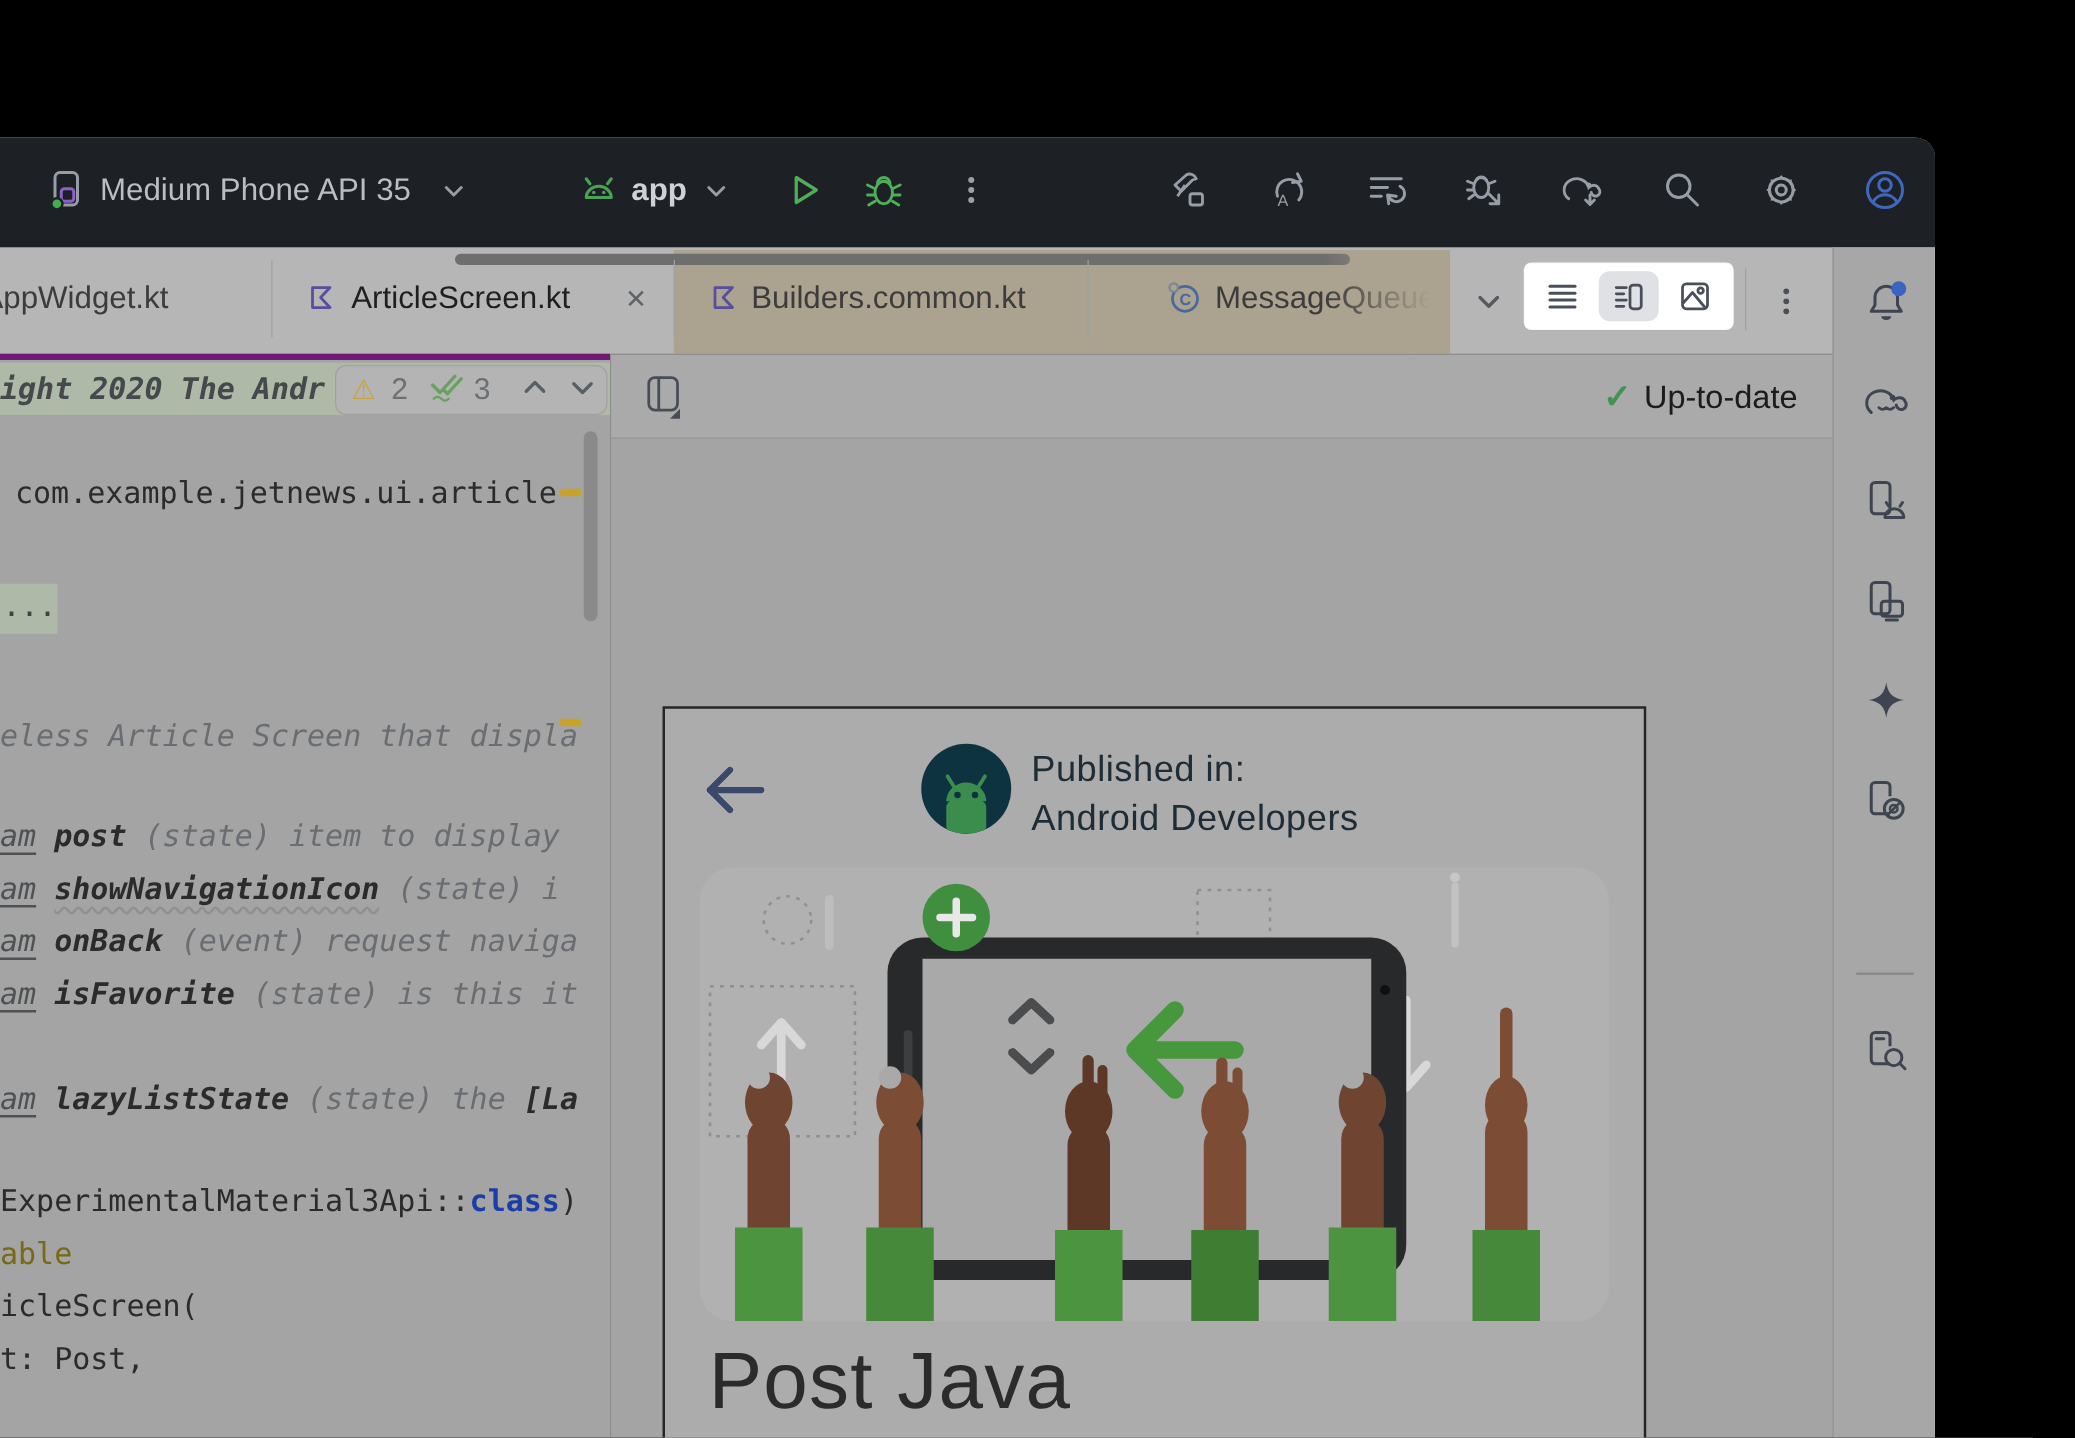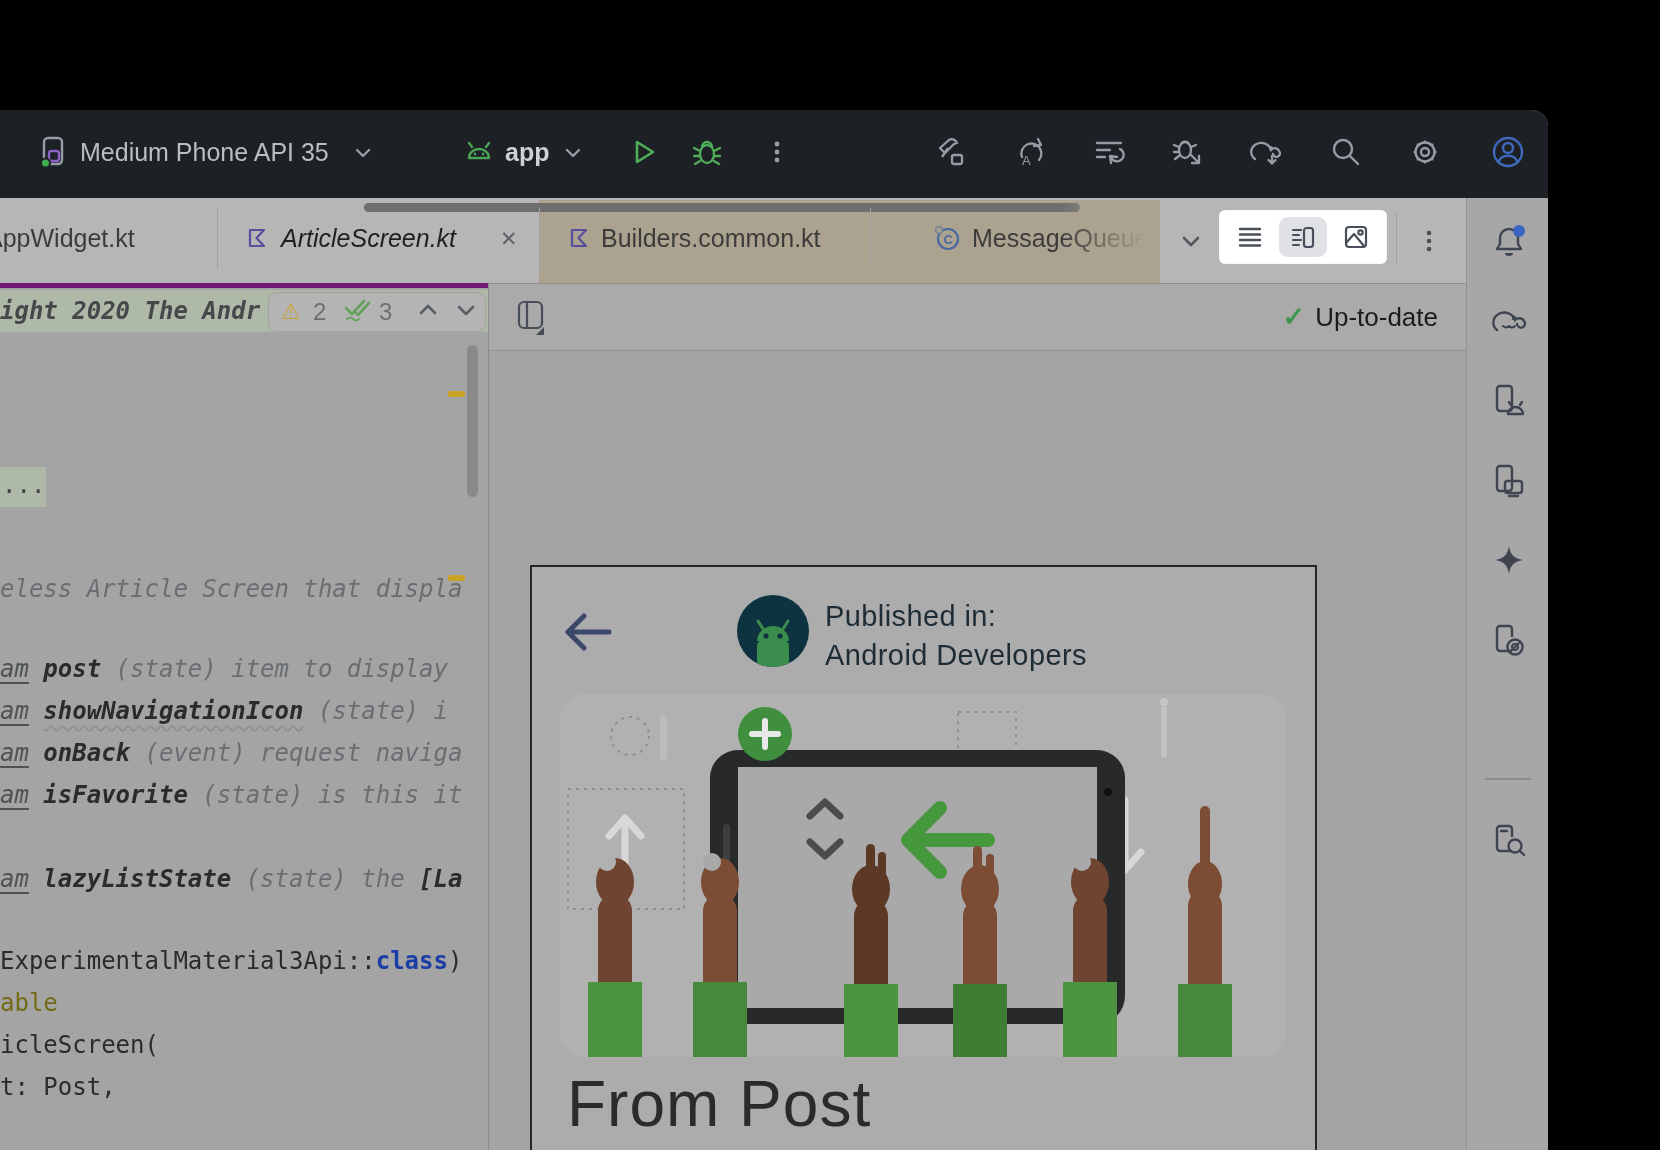--- a/index.html
+++ b/index.html
@@ -222,21 +222,21 @@
     <div id="tab-scrollbar"></div>
 
     <span class="tab-label" style="left:-14px;">AppWidget.kt</span>
     <div class="tab-sep" style="left:217px;"></div>
 
     <span class="kotlin-ico" style="left:246px;">
       <svg viewBox="0 0 22 22" fill="none">
           <path d="M4 3 H18 L10.5 11 L18 19 H4 Z" stroke="#584e9e" stroke-width="2.2" stroke-linejoin="round"></path>
         </svg>
     </span>
-    <span class="tab-label" style="left:281px; color:#1f1f1f;font-style:italic;">ArticleScreen.kt</span>
+    <span class="tab-label" style="left:281px; color:#1f1f1f;">ArticleScreen.kt</span>
     <span class="tab-label" style="left:500px; color:#5f6367; font-size:21px; top:29px;">✕</span>
     <div class="tab-sep" style="left:539px;"></div>
 
     <span class="kotlin-ico" style="left:568px;">
       <svg viewBox="0 0 22 22" fill="none">
           <path d="M4 3 H18 L10.5 11 L18 19 H4 Z" stroke="#584e9e" stroke-width="2.2" stroke-linejoin="round"></path>
         </svg>
     </span>
     <span class="tab-label" style="left:601px;">Builders.common.kt</span>
     <div class="tab-sep" style="left:870px;"></div>
@@ -314,20 +314,21 @@
             <path d="M6 16 L13 9 L20 16" stroke="#5a5f66" stroke-width="2.6" stroke-linecap="round" stroke-linejoin="round"></path>
           </svg>
       </span>
       <span class="iw" style="left:184px; top:4px;">
         <svg width="26" height="26" viewBox="0 0 26 26" fill="none">
             <path d="M6 10 L13 17 L20 10" stroke="#5a5f66" stroke-width="2.6" stroke-linecap="round" stroke-linejoin="round"></path>
           </svg>
       </span>
     </div>
 
+    <span class="ln" style="left:12px; top:90px;">com.example.jetnews.ui.article</span>
     <span class="ydash" style="left:448px; top:103px;"></span>
 
     <div id="fold-chip"></div>
     <span class="ln" style="left:2px; top:181px; color:#3f4245;">...</span>
 
     <span class="ln cm" style="left:0; top:285px;">eless Article Screen that displa</span>
     <span class="ydash" style="left:448px; top:287px;"></span>
 
     <div class="ln" style="left:0; top:365px;"><span class="tag">am</span><span> </span><span class="pname">post</span><span class="cm"> (state) item to display</span></div>
     <div class="ln" style="left:0; top:407px;"><span class="tag">am</span><span> </span><span class="pname pname-warn">showNavigationIcon</span><span class="cm"> (state) i</span></div>
@@ -437,21 +438,21 @@
             <rect x="503" y="288" width="54" height="75" fill="#4c9440"></rect>
 
             <rect x="628" y="195" width="34" height="115" rx="17" fill="#7d4c34"></rect>
             <ellipse cx="645" cy="190" rx="17" ry="23" fill="#7d4c34"></ellipse>
             <rect x="640" y="112" width="10" height="64" rx="5" fill="#7d4c34"></rect>
             <rect x="618" y="290" width="54" height="73" fill="#47893a"></rect>
           </g>
         </svg>
       </div>
 
-      <span class="headline" style="top:500px;">From Post</span>
+      <span class="headline" style="top:500px;">Post Java</span>
 
     </div>
   </div>
 
   <div id="stripe">
     <span class="sb-ico" style="top:25px;">
       <svg viewBox="0 0 36 36" fill="none" stroke="#3f4550" stroke-width="2.4" stroke-linejoin="round">
         <path d="M18 6 a9 9 0 0 1 9 9 v6 l3 5 H6 l3 -5 v-6 a9 9 0 0 1 9 -9 z"></path>
         <path d="M14 30 a4 3 0 0 0 8 0" fill="#3f4550" stroke="none"></path>
         <circle cx="28" cy="8" r="6" fill="#3b63c0" stroke="none"></circle>

